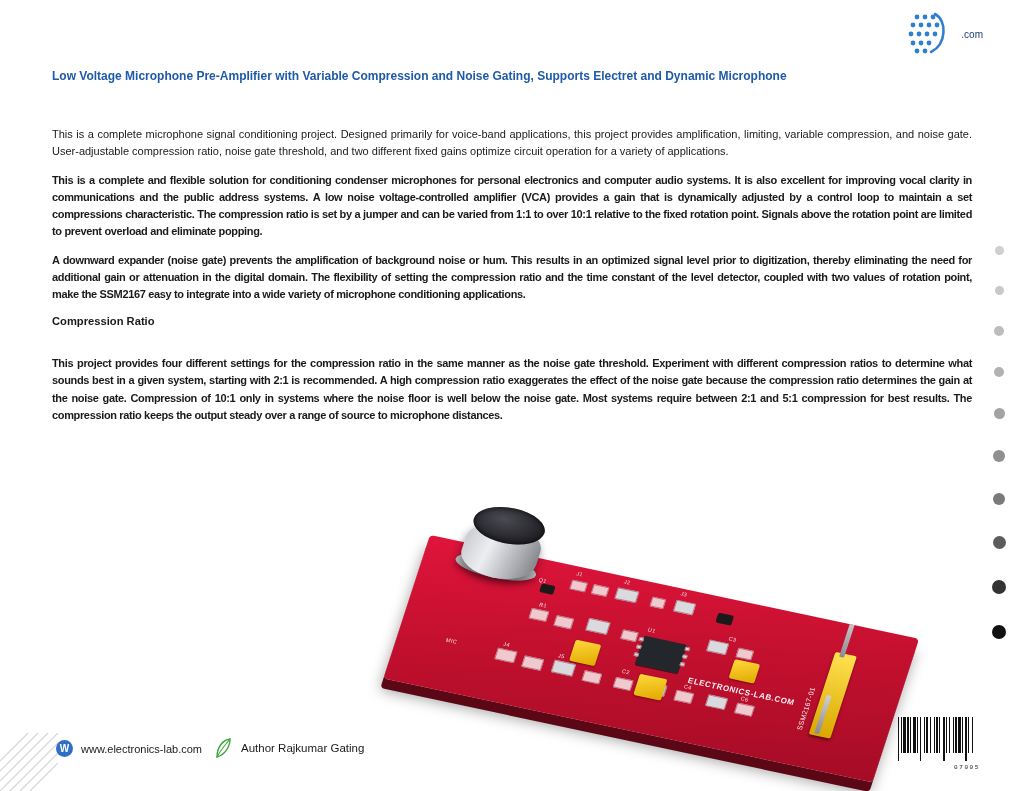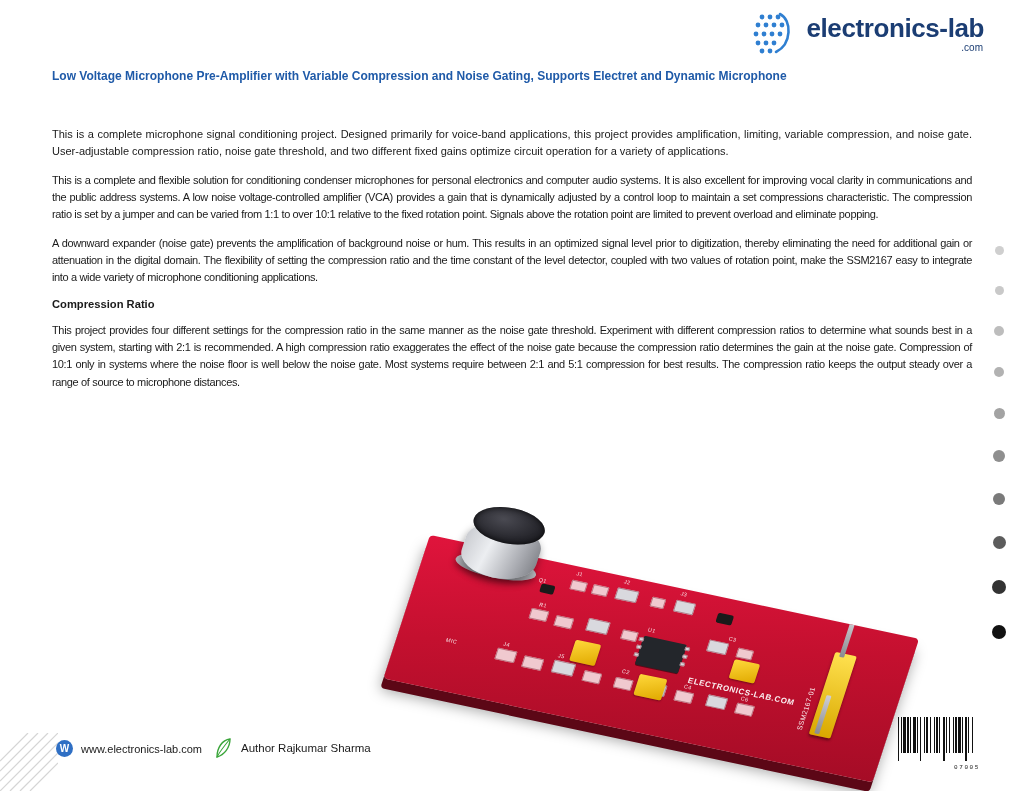--- a/index.html
+++ b/index.html
@@ -74,26 +74,27 @@
   }
   .para {
     font-size: 11px;
     color: #1a1a1a;
     line-height: 1.55;
     text-align: justify;
     margin-bottom: 12px;
   }
   .para.tight {
     letter-spacing: -0.35px;
+    font-weight: bold;
   }
   .subhead {
     font-size: 11.2px;
     font-weight: bold;
     color: #1a1a1a;
-    margin-bottom: 12px;
+    margin-bottom: 28px;
   }
   .note {
     font-size: 11.2px;
     color: #1a1a1a;
     line-height: 1.55;
   }
   .note b { font-weight: bold; }
 
   
   .dots {
@@ -315,21 +316,20 @@
           <circle cx="10" cy="33" r="2.4"></circle>
             <circle cx="18" cy="33" r="2.4"></circle>
             <circle cx="26" cy="33" r="2.4"></circle>
           <circle cx="14" cy="41" r="2.4"></circle>
             <circle cx="22" cy="41" r="2.4"></circle>
         </g>
         <path d="M32 4 C44 10, 44 34, 28 42" stroke="#2f7fd1" stroke-width="2.6" fill="none" stroke-linecap="round"></path>
       </svg>
     </div>
     <div class="logo-text">
-      <div class="logo-name">electronics-lab</div>
       <div class="logo-dotcom">.com</div>
     </div>
   </div>
 
   <div class="title">Low Voltage Microphone Pre-Amplifier with Variable Compression and Noise Gating, Supports Electret and Dynamic Microphone</div>
 
   <div class="content">
     <div class="para">This is a complete microphone signal conditioning project. Designed primarily for voice-band applications, this project provides amplification, limiting, variable compression, and noise gate. User-adjustable compression ratio, noise gate threshold, and two different fixed gains optimize circuit operation for a variety of applications.</div>
     <div class="para tight">This is a complete and flexible solution for conditioning condenser microphones for personal electronics and computer audio systems. It is also excellent for improving vocal clarity in communications and the public address systems. A low noise voltage-controlled amplifier (VCA) provides a gain that is dynamically adjusted by a control loop to maintain a set compressions characteristic.  The compression ratio is set by a jumper and can be varied from 1:1 to over 10:1 relative to the fixed rotation point. Signals above the rotation point are limited to prevent overload and eliminate popping.</div>
     <div class="para tight">A downward expander (noise gate) prevents the amplification of background noise or hum. This results in an optimized signal level prior to digitization, thereby eliminating the need for additional gain or attenuation in the digital domain. The flexibility of setting the compression ratio and the time constant of the level detector, coupled with two values of rotation point, make the SSM2167 easy to integrate into a wide variety of microphone conditioning applications.</div>
@@ -440,21 +440,21 @@
       <span>www.electronics-lab.com</span>
     </div>
 
     <div class="footer-author">
       <span class="leaf">
         <svg viewBox="0 0 18 20" width="18" height="20">
           <path d="M3 19 C3 10, 8 2, 16 1 C16 10, 10 17, 3 19 Z" fill="none" stroke="#3aa53a" stroke-width="1.4"></path>
           <path d="M3 19 C6 13, 11 7, 16 1" stroke="#3aa53a" stroke-width="1.1" fill="none"></path>
         </svg>
       </span>
-      <span>Author Rajkumar Sharma</span>
+      <span>Author Rajkumar Gating</span>
     </div>
 
     <div class="barcode" id="barcode"><svg width="106" height="46" viewBox="0 0 106 46">
           <rect x="2" y="0" width="1" height="44" fill="#111"></rect>
           <rect x="5" y="0" width="1" height="36" fill="#111"></rect>
           <rect x="7" y="0" width="3" height="36" fill="#111"></rect>
           <rect x="11" y="0" width="2" height="36" fill="#111"></rect>
           <rect x="14" y="0" width="1" height="36" fill="#111"></rect>
           <rect x="17" y="0" width="3" height="36" fill="#111"></rect>
           <rect x="21" y="0" width="1" height="36" fill="#111"></rect>

